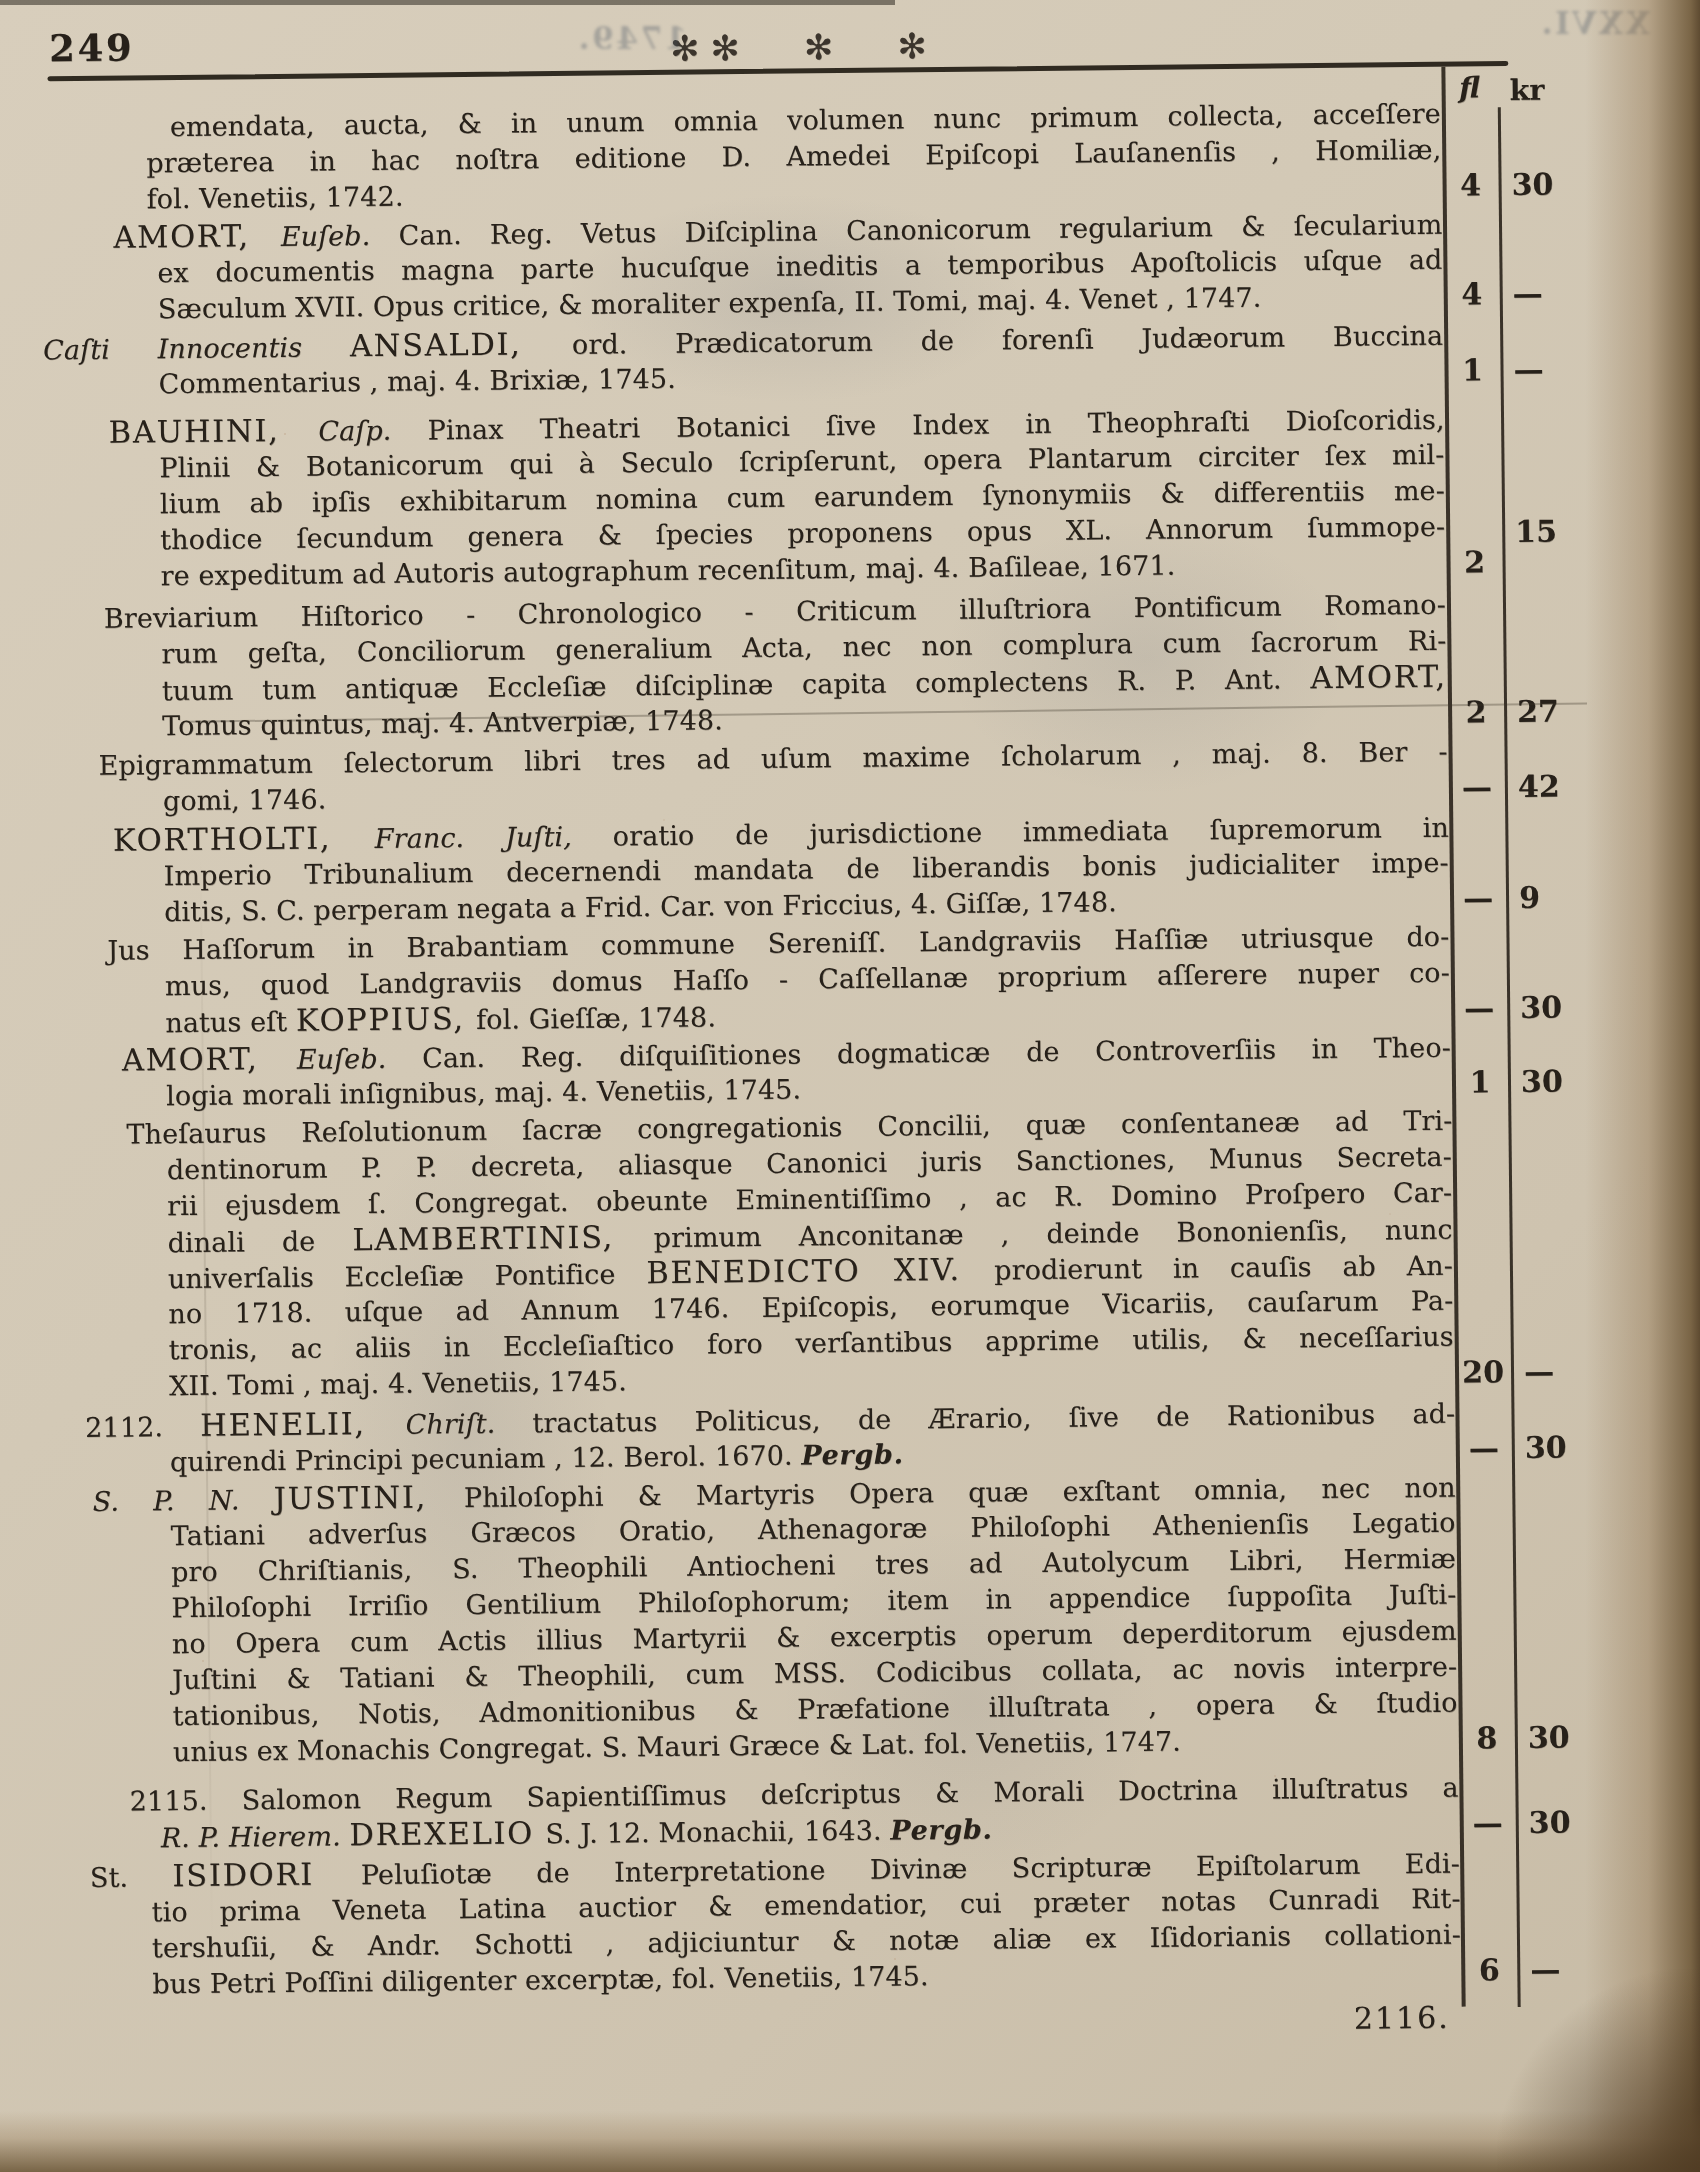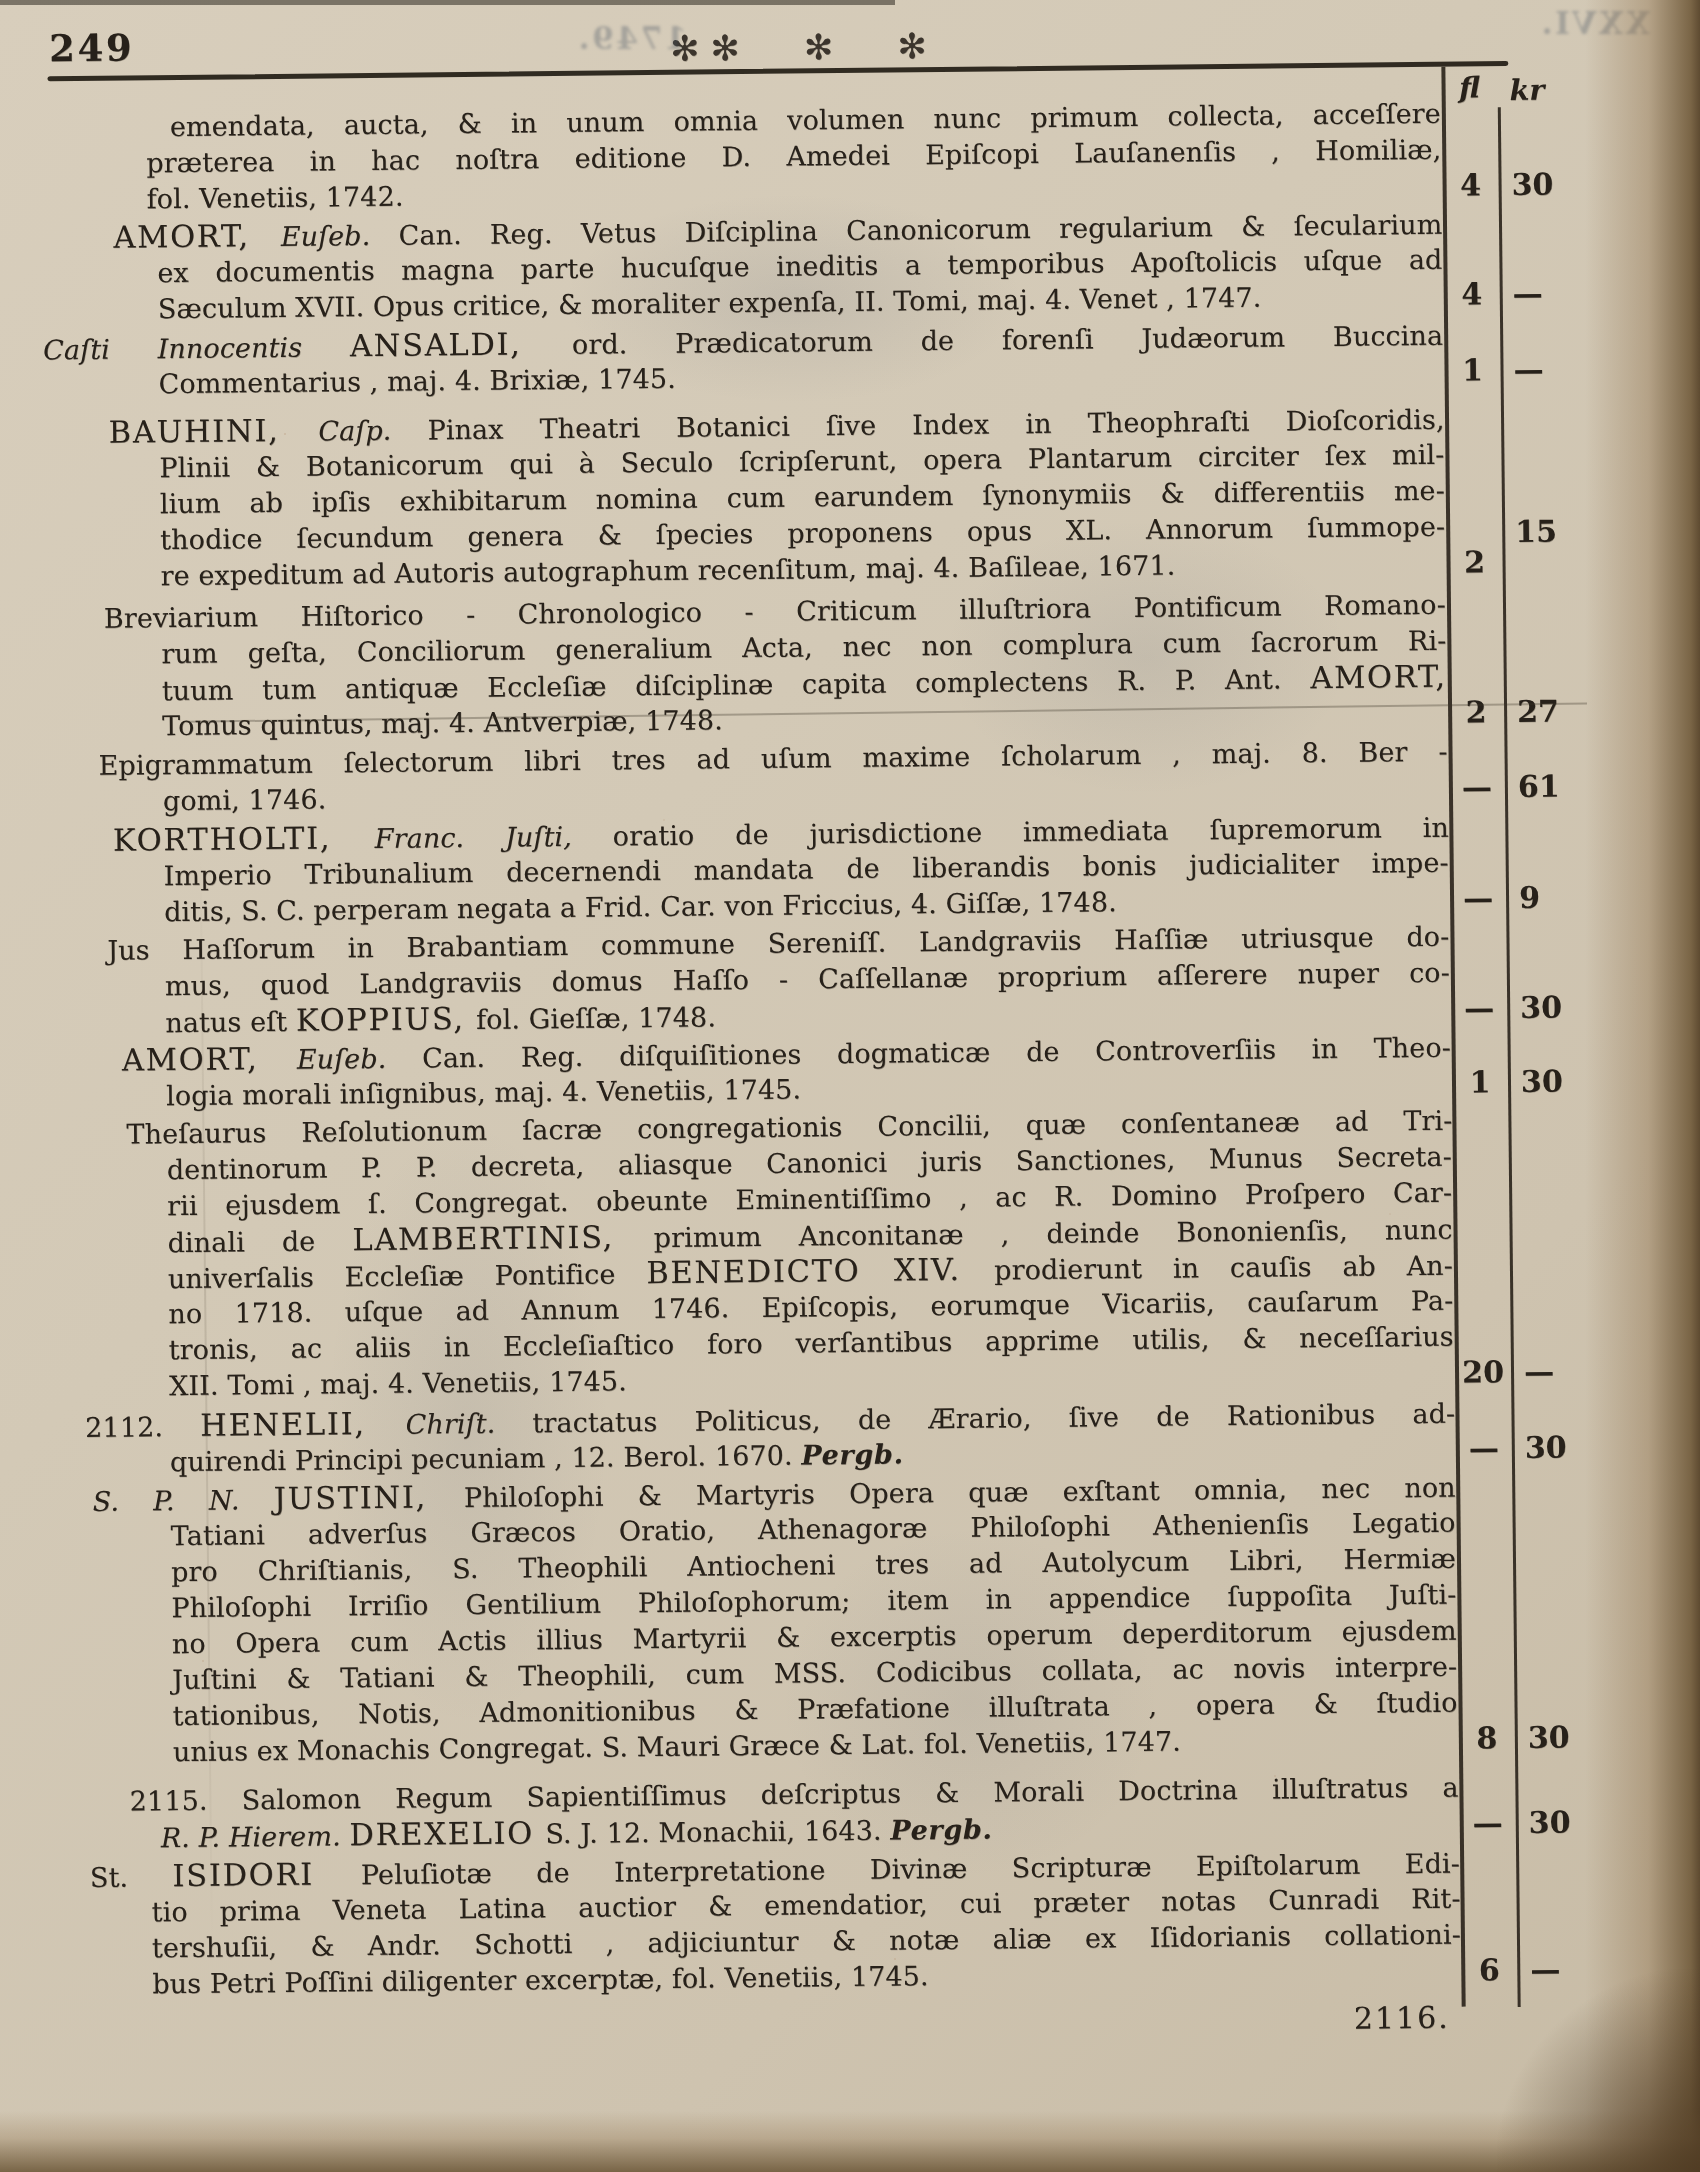--- a/index.html
+++ b/index.html
@@ -28,21 +28,21 @@
   .ink{position:absolute;inset:0;color:#27211a;transform:rotate(-0.6deg);
        transform-origin:850px 1086px;text-shadow:0.4px 0.6px 0.5px rgba(39,32,24,.35);}
   .pagenum{position:absolute;left:60px;top:17.6px;font-size:37px;font-weight:bold;letter-spacing:2.7px;}
   .orn{position:absolute;left:681px;top:27px;font-family:"DejaVu Sans",sans-serif;
        font-size:35px;letter-spacing:11px;word-spacing:31px;opacity:.88;}
   .rule{position:absolute;left:58px;top:68px;width:1461px;height:5.4px;background:#241e16;border-radius:2.7px;opacity:.93;}
   .vline1{position:absolute;left:1452px;top:73px;width:4.1px;height:1940px;background:#241e16;opacity:.88;}
   .vline2{position:absolute;left:1508px;top:114px;width:3.4px;height:1900px;background:#241e16;opacity:.88;}
   .flhdr{position:absolute;left:1454px;top:77px;width:52px;text-align:center;
          font-size:28.5px;font-weight:bold;font-style:italic;}
-  .krhdr{position:absolute;left:1520px;top:80px;font-size:28.5px;font-weight:bold;font-style:italic;}
+  .krhdr{position:absolute;left:1520px;top:80px;font-size:28.5px;font-weight:bold;}
   .textcol{position:absolute;left:102px;top:0;width:1349px;height:2172px;}
   .entry{position:absolute;left:0;width:100%;}
   .line{position:relative;line-height:36px;height:36px;font-size:27px;letter-spacing:0.1px;}
   .line.j{text-align:justify;text-align-last:justify;}
   .line span.c{font-size:30.5px;letter-spacing:1.7px;}
   .line span.i{font-style:italic;}
   .line span.fr{font-weight:bold;font-style:italic;letter-spacing:0.7px;}
   .pfl{position:absolute;left:1454px;width:52px;text-align:center;font-size:30px;line-height:36px;font-weight:bold;}
   .pkr{position:absolute;left:1521px;width:81px;font-size:30px;line-height:36px;font-weight:bold;}
   .catchword{position:absolute;left:1344px;top:2006px;font-size:30px;letter-spacing:2px;}
@@ -160,21 +160,21 @@
         <div class="pkr" style="top: 174px;">30</div>
         <div class="pfl" style="top: 283px;">4</div>
         <div class="pkr" style="top: 283px;">—</div>
         <div class="pfl" style="top: 359px;">1</div>
         <div class="pkr" style="top: 359px;">—</div>
         <div class="pfl" style="top: 551px;">2</div>
         <div class="pkr" style="top: 521px;">15</div>
         <div class="pfl" style="top: 701px;">2</div>
         <div class="pkr" style="top: 701px;">27</div>
         <div class="pfl" style="top: 776px;">—</div>
-        <div class="pkr" style="top: 776px;">61</div>
+        <div class="pkr" style="top: 776px;">42</div>
         <div class="pfl" style="top: 887px;">—</div>
         <div class="pkr" style="top: 887px;">9</div>
         <div class="pfl" style="top: 997px;">—</div>
         <div class="pkr" style="top: 997px;">30</div>
         <div class="pfl" style="top: 1071px;">1</div>
         <div class="pkr" style="top: 1071px;">30</div>
         <div class="pfl" style="top: 1361px;">20</div>
         <div class="pkr" style="top: 1361px;">—</div>
         <div class="pfl" style="top: 1437px;">—</div>
         <div class="pkr" style="top: 1437px;">30</div>

